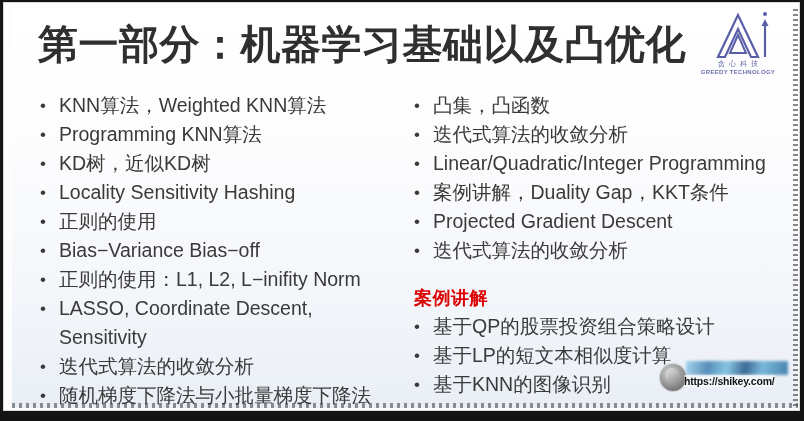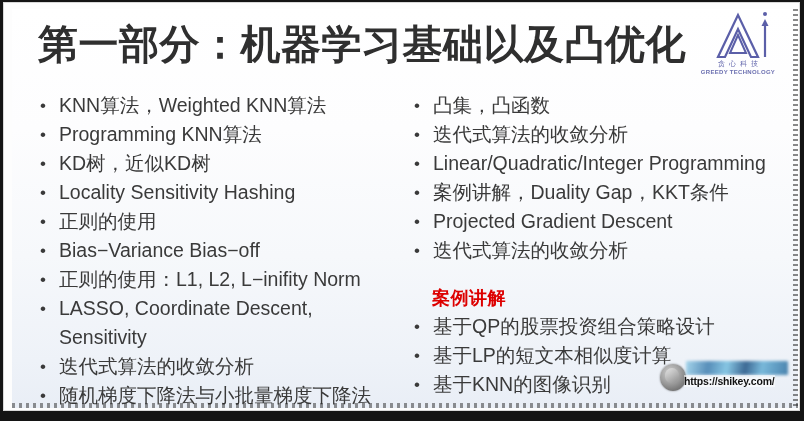--- a/index.html
+++ b/index.html
@@ -148,21 +148,21 @@
   #case-block {
     position: absolute;
     left: 402px;
     top: 277px;
     width: 380px;
   }
   #case-title {
     font-size: 18px;
     font-weight: bold;
     color: #dd0000;
-    margin-left: 18px;
+    margin-left: 0px;
     line-height: 24px;
     letter-spacing: 0.5px;
   }
   #case-list { margin-top: 2px; }
 
   
   #watermark {
     position: absolute;
     left: 648px;
     top: 352px;

